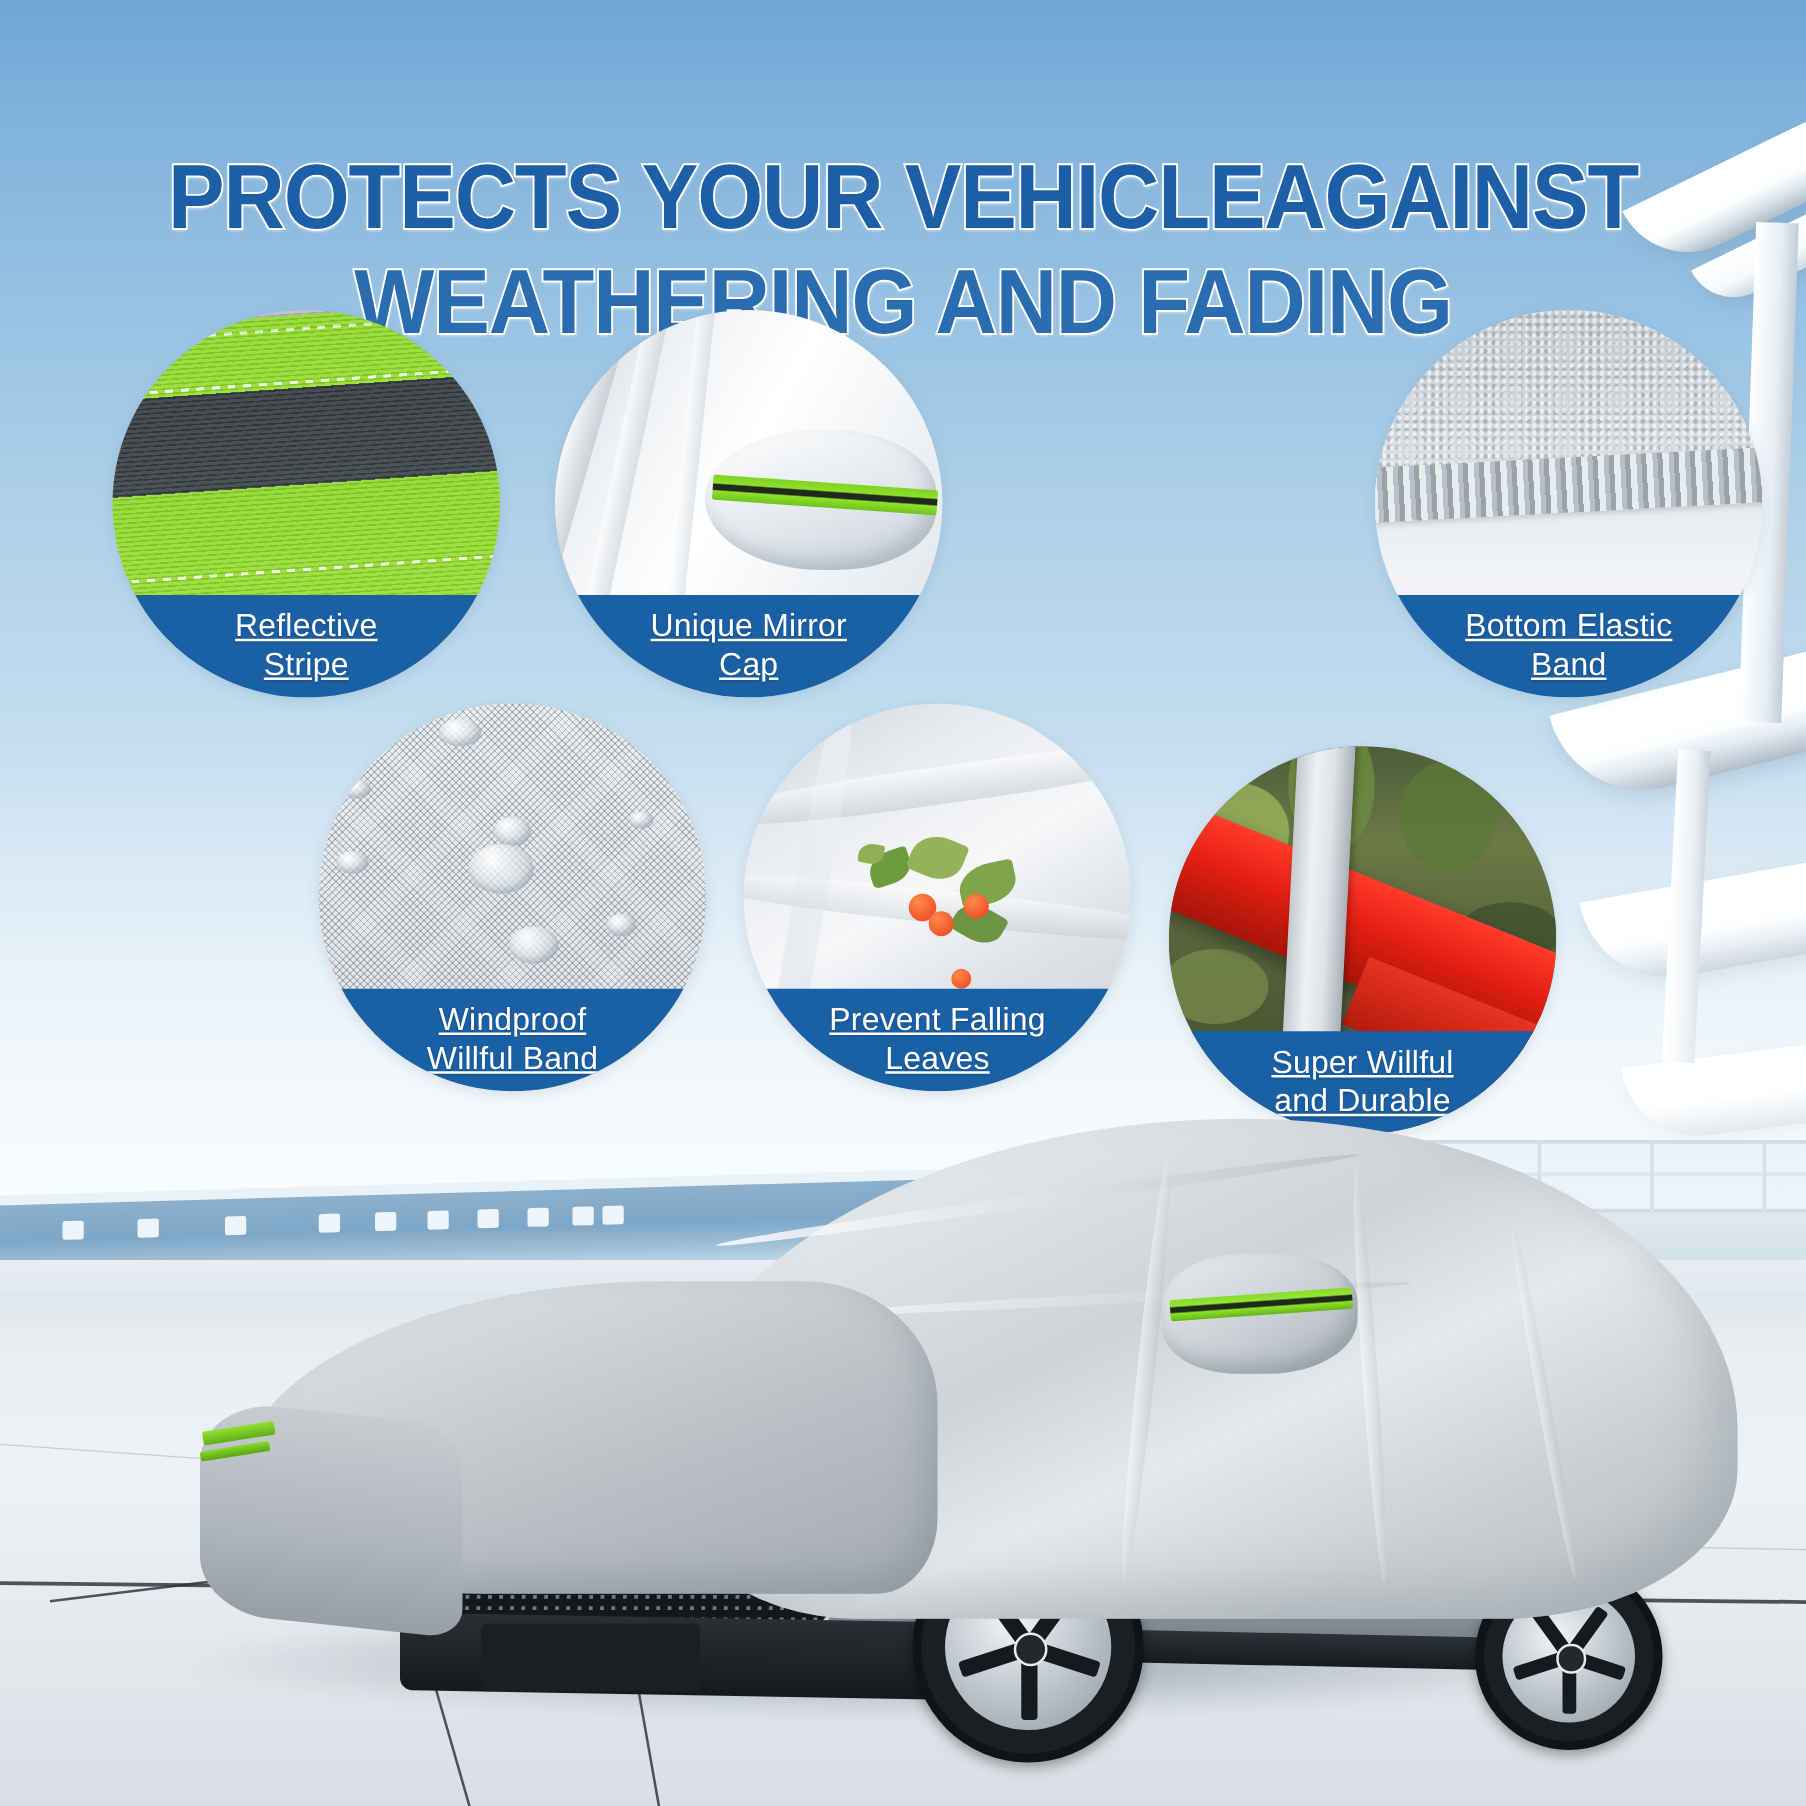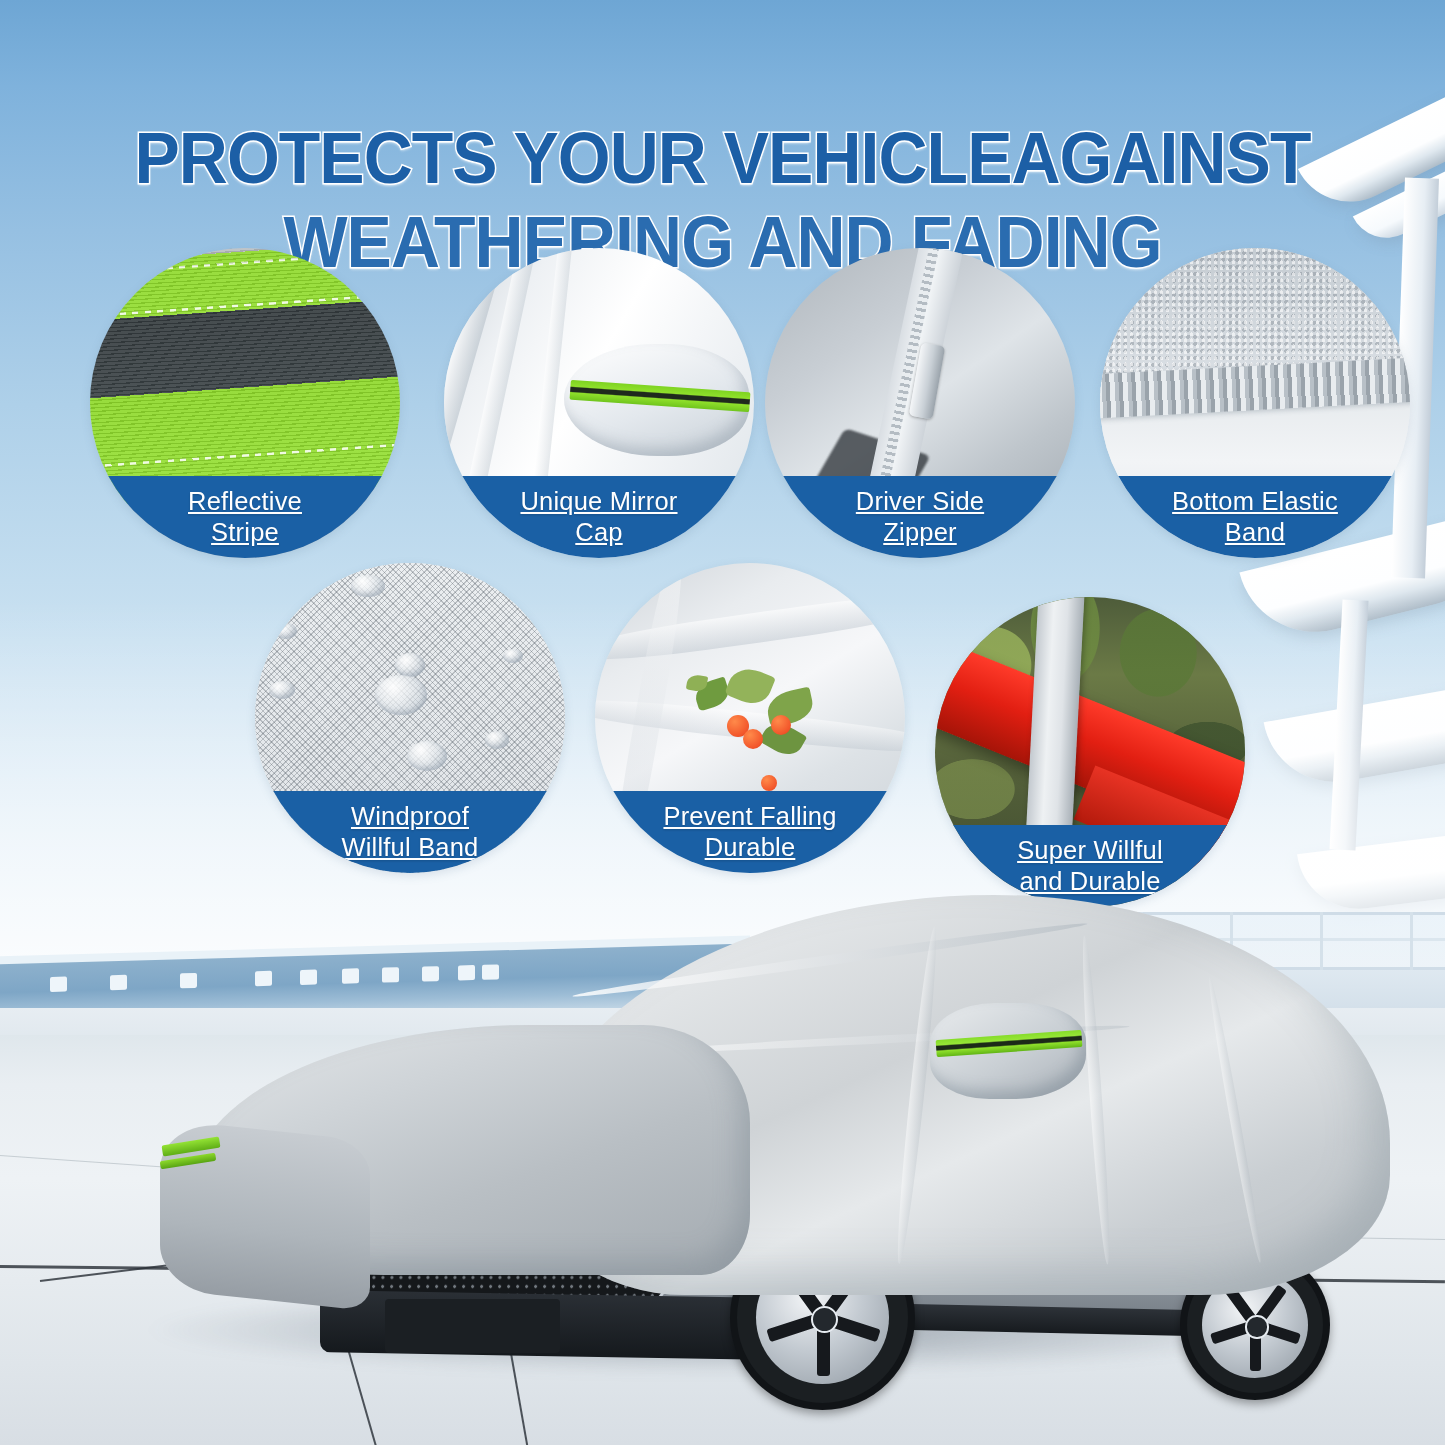--- a/index.html
+++ b/index.html
@@ -308,34 +308,20 @@
         <div class="cap"></div>
         <div class="stripe"></div>
       </div>
     </div>
     <div class="banner">
       <span>Unique Mirror
 Cap</span>
     </div>
   </div>
 
-  <div class="feature" style="left:765px;top:248px;">
-    <div class="photo">
-      <div class="ph-zipper">
-        <div class="gap"></div>
-        <div class="tape"></div>
-        <div class="teeth"></div>
-        <div class="pull"></div>
-      </div>
-    </div>
-    <div class="banner">
-      <span>Driver Side
-Zipper</span>
-    </div>
-  </div>
 
   <div class="feature" style="left:1100px;top:248px;">
     <div class="photo">
       <div class="ph-elastic">
         <div class="grain"></div>
         <div class="lower"></div>
         <div class="ruche"></div>
       </div>
     </div>
     <div class="banner">
@@ -376,21 +362,21 @@
         <div class="leaf" style="left:168px;top:162px;width:40px;height:28px;background:#6d9440;transform:rotate(30deg);"></div>
         <div class="leaf" style="left:92px;top:112px;width:20px;height:16px;background:#8fb055;transform:rotate(10deg);"></div>
         <div class="berry" style="left:132px;top:152px;width:22px;height:22px;"></div>
         <div class="berry" style="left:148px;top:166px;width:20px;height:20px;"></div>
         <div class="berry" style="left:176px;top:152px;width:20px;height:20px;"></div>
         <div class="berry" style="left:166px;top:212px;width:16px;height:16px;"></div>
       </div>
     </div>
     <div class="banner">
       <span>Prevent Falling
-Durable</span>
+Leaves</span>
     </div>
   </div>
 
   <div class="feature" style="left:935px;top:597px;">
     <div class="photo">
       <div class="ph-durable">
         <div class="foliage"></div>
         <div class="beam"></div>
         <div class="beam2"></div>
         <div class="strap"></div>

